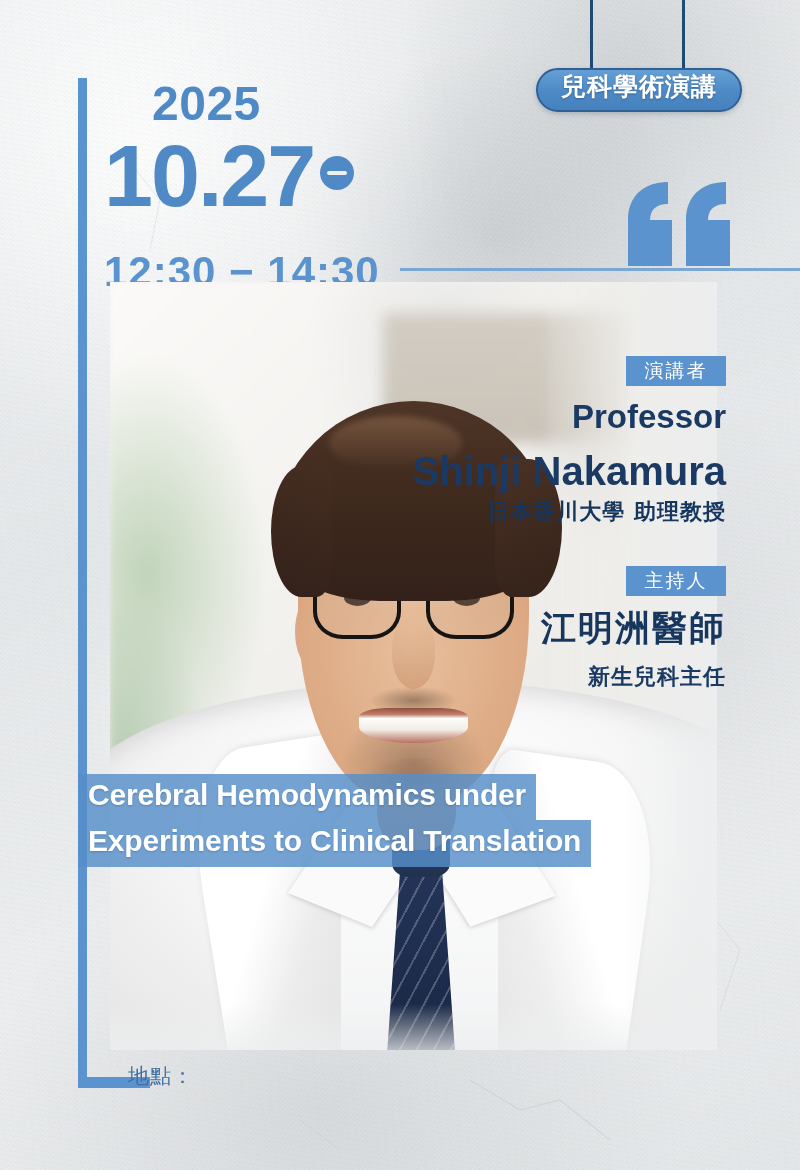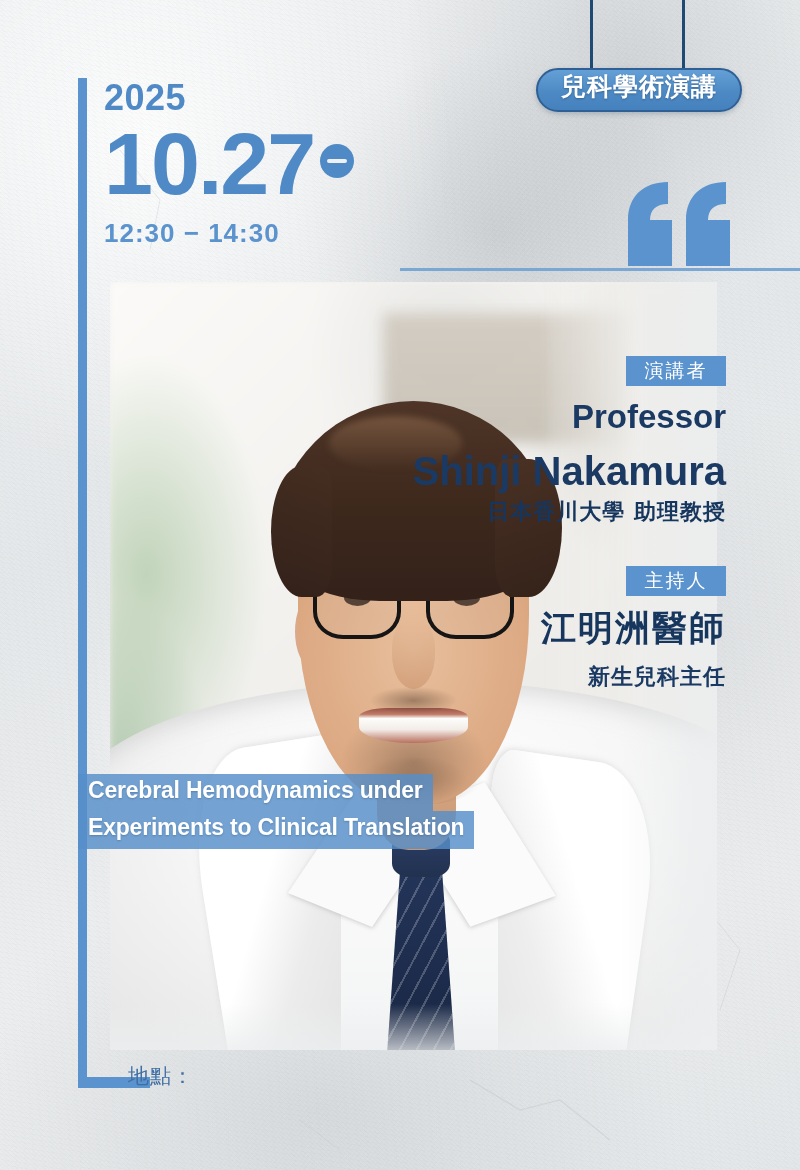--- a/index.html
+++ b/index.html
@@ -65,39 +65,40 @@
   }
   #left-foot {
     position:absolute; left:78px; top:1022px; width:72px; height:66px;
   }
   #left-foot .v { position:absolute; left:0; top:0; width:9px; height:66px; background:#5a93cd; }
   #left-foot .h { position:absolute; left:0; bottom:0; width:72px; height:11px; background:#5a93cd; }
 
   
   #date-block { position:absolute; left:104px; top:80px; width:420px; }
   #year {
-    font-size:36px; font-weight:bold; color:#4f8ac6; letter-spacing:.5px;
+    font-size:48px; font-weight:bold; color:#4f8ac6; letter-spacing:.5px;
     line-height:1;
+    margin-left:48px;
   }
   #daterow { display:flex; align-items:center; margin-top:4px;text-align:right; }
   #date {
     font-size:88px; font-weight:bold; color:#4f8ac6; line-height:1;
     letter-spacing:-2px;
   }
   #date-dot {
     width:34px; height:34px; border-radius:50%; background:#4f8ac6;
     margin-left:6px; margin-bottom:6px; position:relative; flex:none;
   }
   #date-dot::after{
     content:""; position:absolute; left:7px; top:15px;
     width:20px; height:4px; background:#eef0f1; border-radius:2px;
   }
   #time {
-    font-size:26px; font-weight:bold; color:#5a93cd; line-height:1;
-    margin-top:12px; letter-spacing:1px;
+    font-size:42px; font-weight:bold; color:#5a93cd; line-height:1;
+    margin-top:31px; letter-spacing:1px;
   }
 
   
   #quote-open { position:absolute; left:624px; top:180px; }
   #quote-close { position:absolute; left:612px; top:768px; }
 
   #hr-top {
     position:absolute; left:400px; top:268px; width:400px; height:3px;
     background:#7aa7d4;
   }
@@ -295,21 +296,21 @@
   #ho-aff {
     left:326px; top:665px; width:400px; font-size:22px; color:#1b3a63;
     font-family:"DejaVu Sans","Liberation Sans",sans-serif; letter-spacing:1px;
   }
 
   
   #title { position:absolute; left:78px; top:774px; width:600px; }
   .tline {
     display:table; padding:2px 10px 6px 10px;
     background:rgba(86,143,201,.82);
-    color:#fff; font-weight:bold; font-size:23px; line-height:1.28;
+    color:#fff; font-weight:bold; font-size:30px; line-height:1.28;
     white-space:nowrap; letter-spacing:-.2px;
     text-shadow:0 1px 2px rgba(30,60,95,.3);
   }
 
   
   #loc { position:absolute; left:128px; top:1062px; display:flex; align-items:baseline; }
   #loc-label {
     font-size:21px; color:#3f6ea3; letter-spacing:1px;
     font-family:"DejaVu Sans","Liberation Sans",sans-serif;
   }

